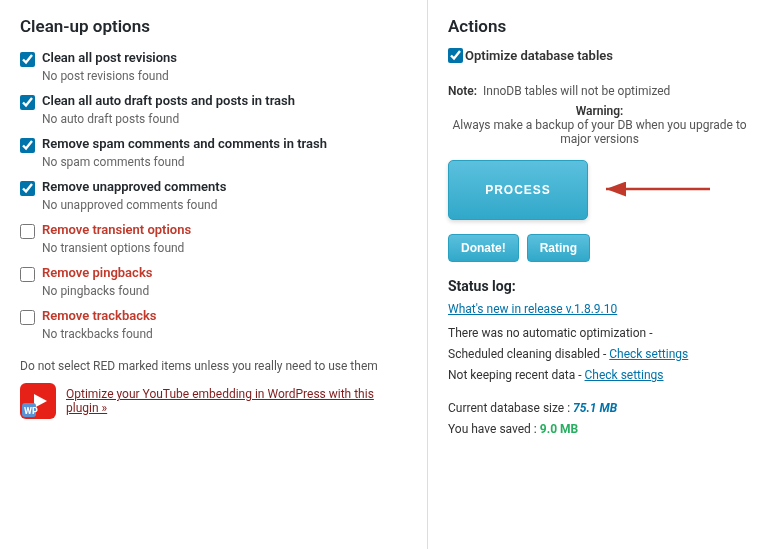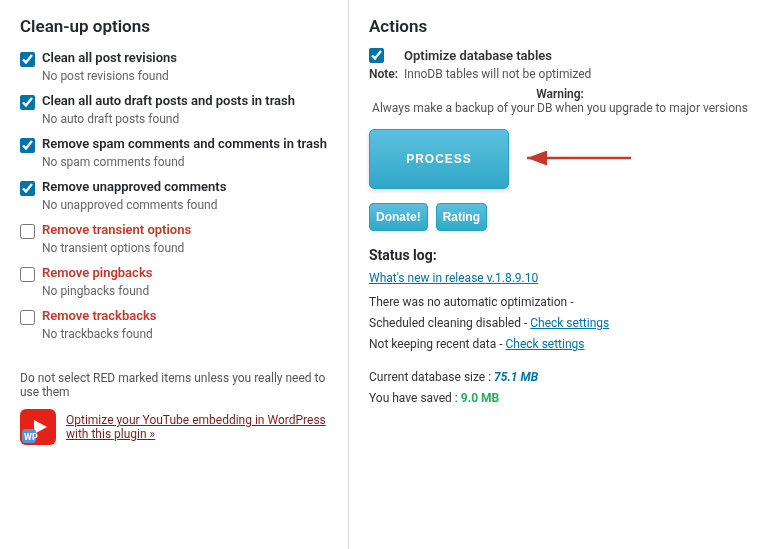--- a/index.html
+++ b/index.html
@@ -12,21 +12,21 @@
       min-height: 549px;
     }
     .container {
       display: flex;
       width: 771px;
       min-height: 549px;
       background: #fff;
     }
     
     .left-panel {
-      width: 349px;
+      width: 428px;
       padding: 16px 20px 16px 20px;
       border-right: 1px solid #ddd;
       background: #fff;
     }
     .left-panel h2 {
       font-size: 17px;
       font-weight: 600;
       margin-bottom: 14px;
       color: #23282d;
     }
@@ -56,21 +56,21 @@
     }
     .option-subtext {
       font-size: 12px;
       color: #666;
       padding-left: 22px;
       margin-top: 1px;
     }
     .note-text {
       font-size: 12px;
       color: #555;
-      margin-top: 30px;
+      margin-top: 18px;
       margin-bottom: 10px;
     }
     .plugin-ad {
       display: flex;
       align-items: center;
       gap: 10px;
       margin-top: 8px;
     }
     .plugin-icon {
       width: 36px;
@@ -93,22 +93,22 @@
     }
     .right-panel h2 {
       font-size: 17px;
       font-weight: 600;
       margin-bottom: 12px;
       color: #23282d;
     }
     .actions-checkbox-row {
       display: flex;
       align-items: center;
-      gap: 20px;
-      margin-bottom: 4px;
+      gap: 2px;
+      margin-bottom: 21px;
     }
     .actions-checkbox-row input[type="checkbox"] {
       width: 15px;
       height: 15px;
       accent-color: #0073aa;
     }
     .actions-checkbox-row span {
       font-size: 13px;
       font-weight: 600;
     }
@@ -164,21 +164,21 @@
       display: flex;
       gap: 8px;
       margin-bottom: 16px;
     }
     .btn-secondary {
       background: linear-gradient(to bottom, #5bc0de, #31a8c9);
       border: 1px solid #28a0c0;
       color: #fff;
       font-size: 12px;
       font-weight: 600;
-      padding: 6px 6px;
+      padding: 6px 12px;
       border-radius: 4px;
       cursor: pointer;
     }
 
     
     .status-log-title {
       font-size: 14px;
       font-weight: 700;
       margin-bottom: 8px;
       color: #23282d;

